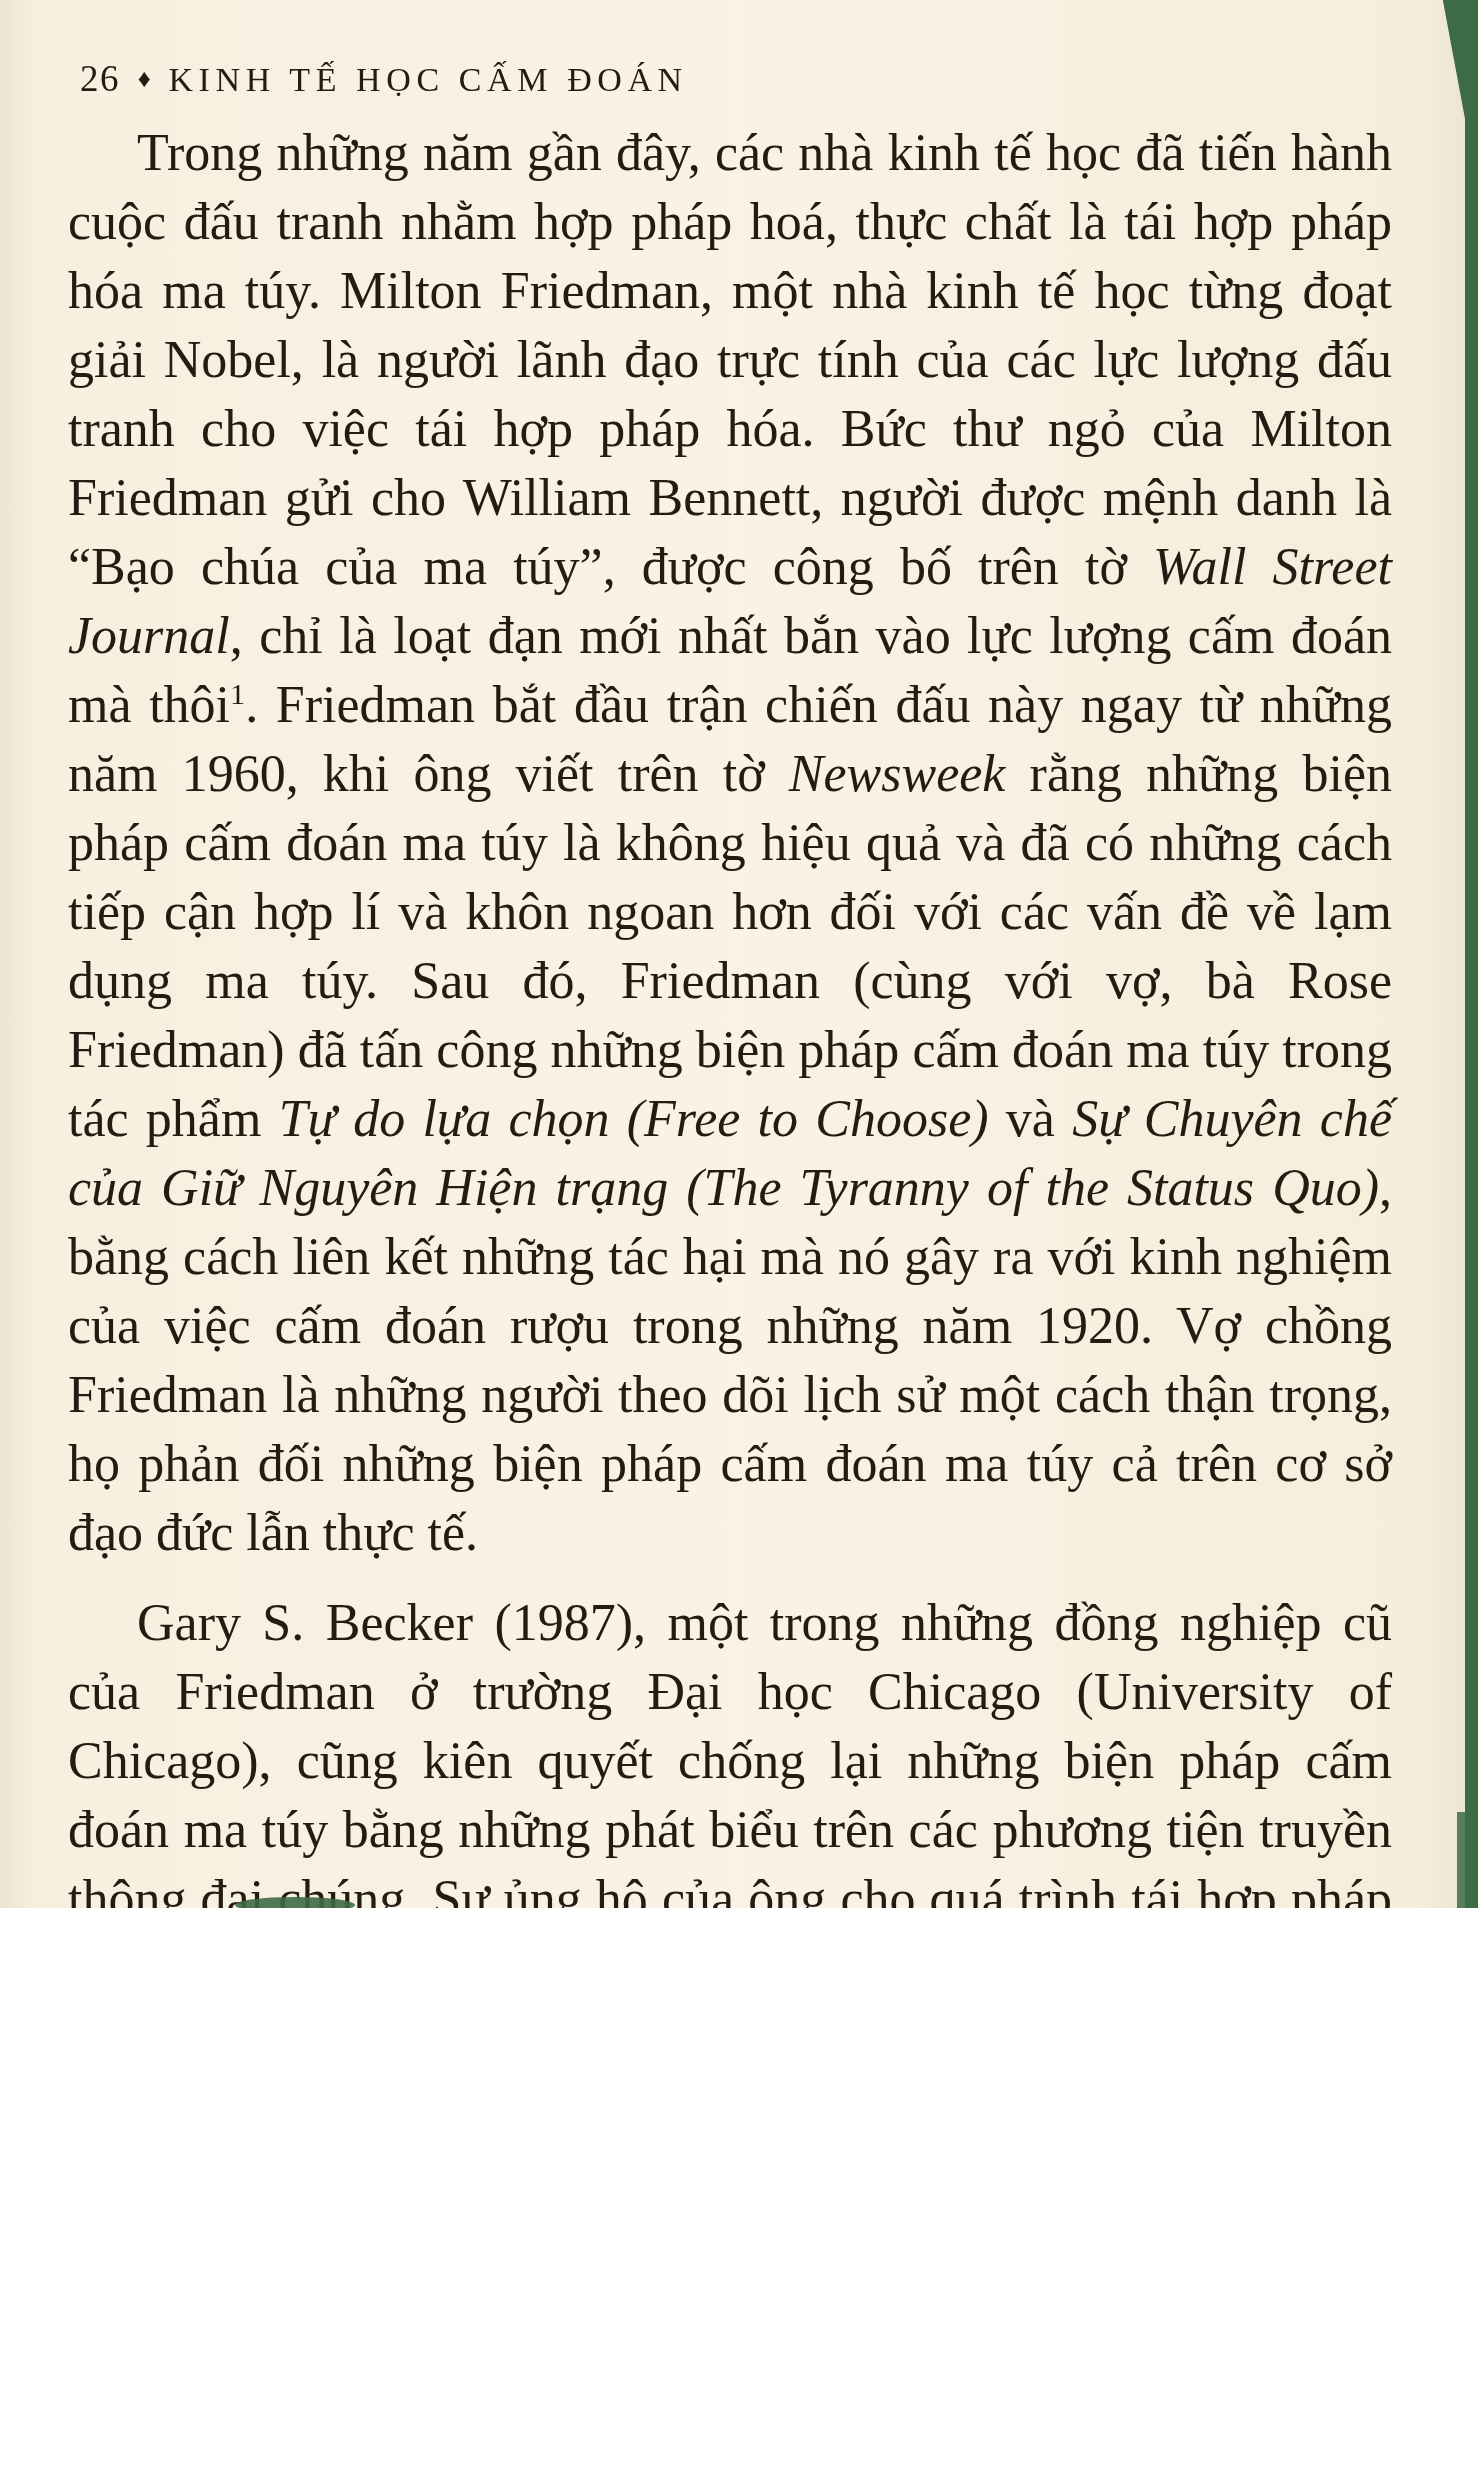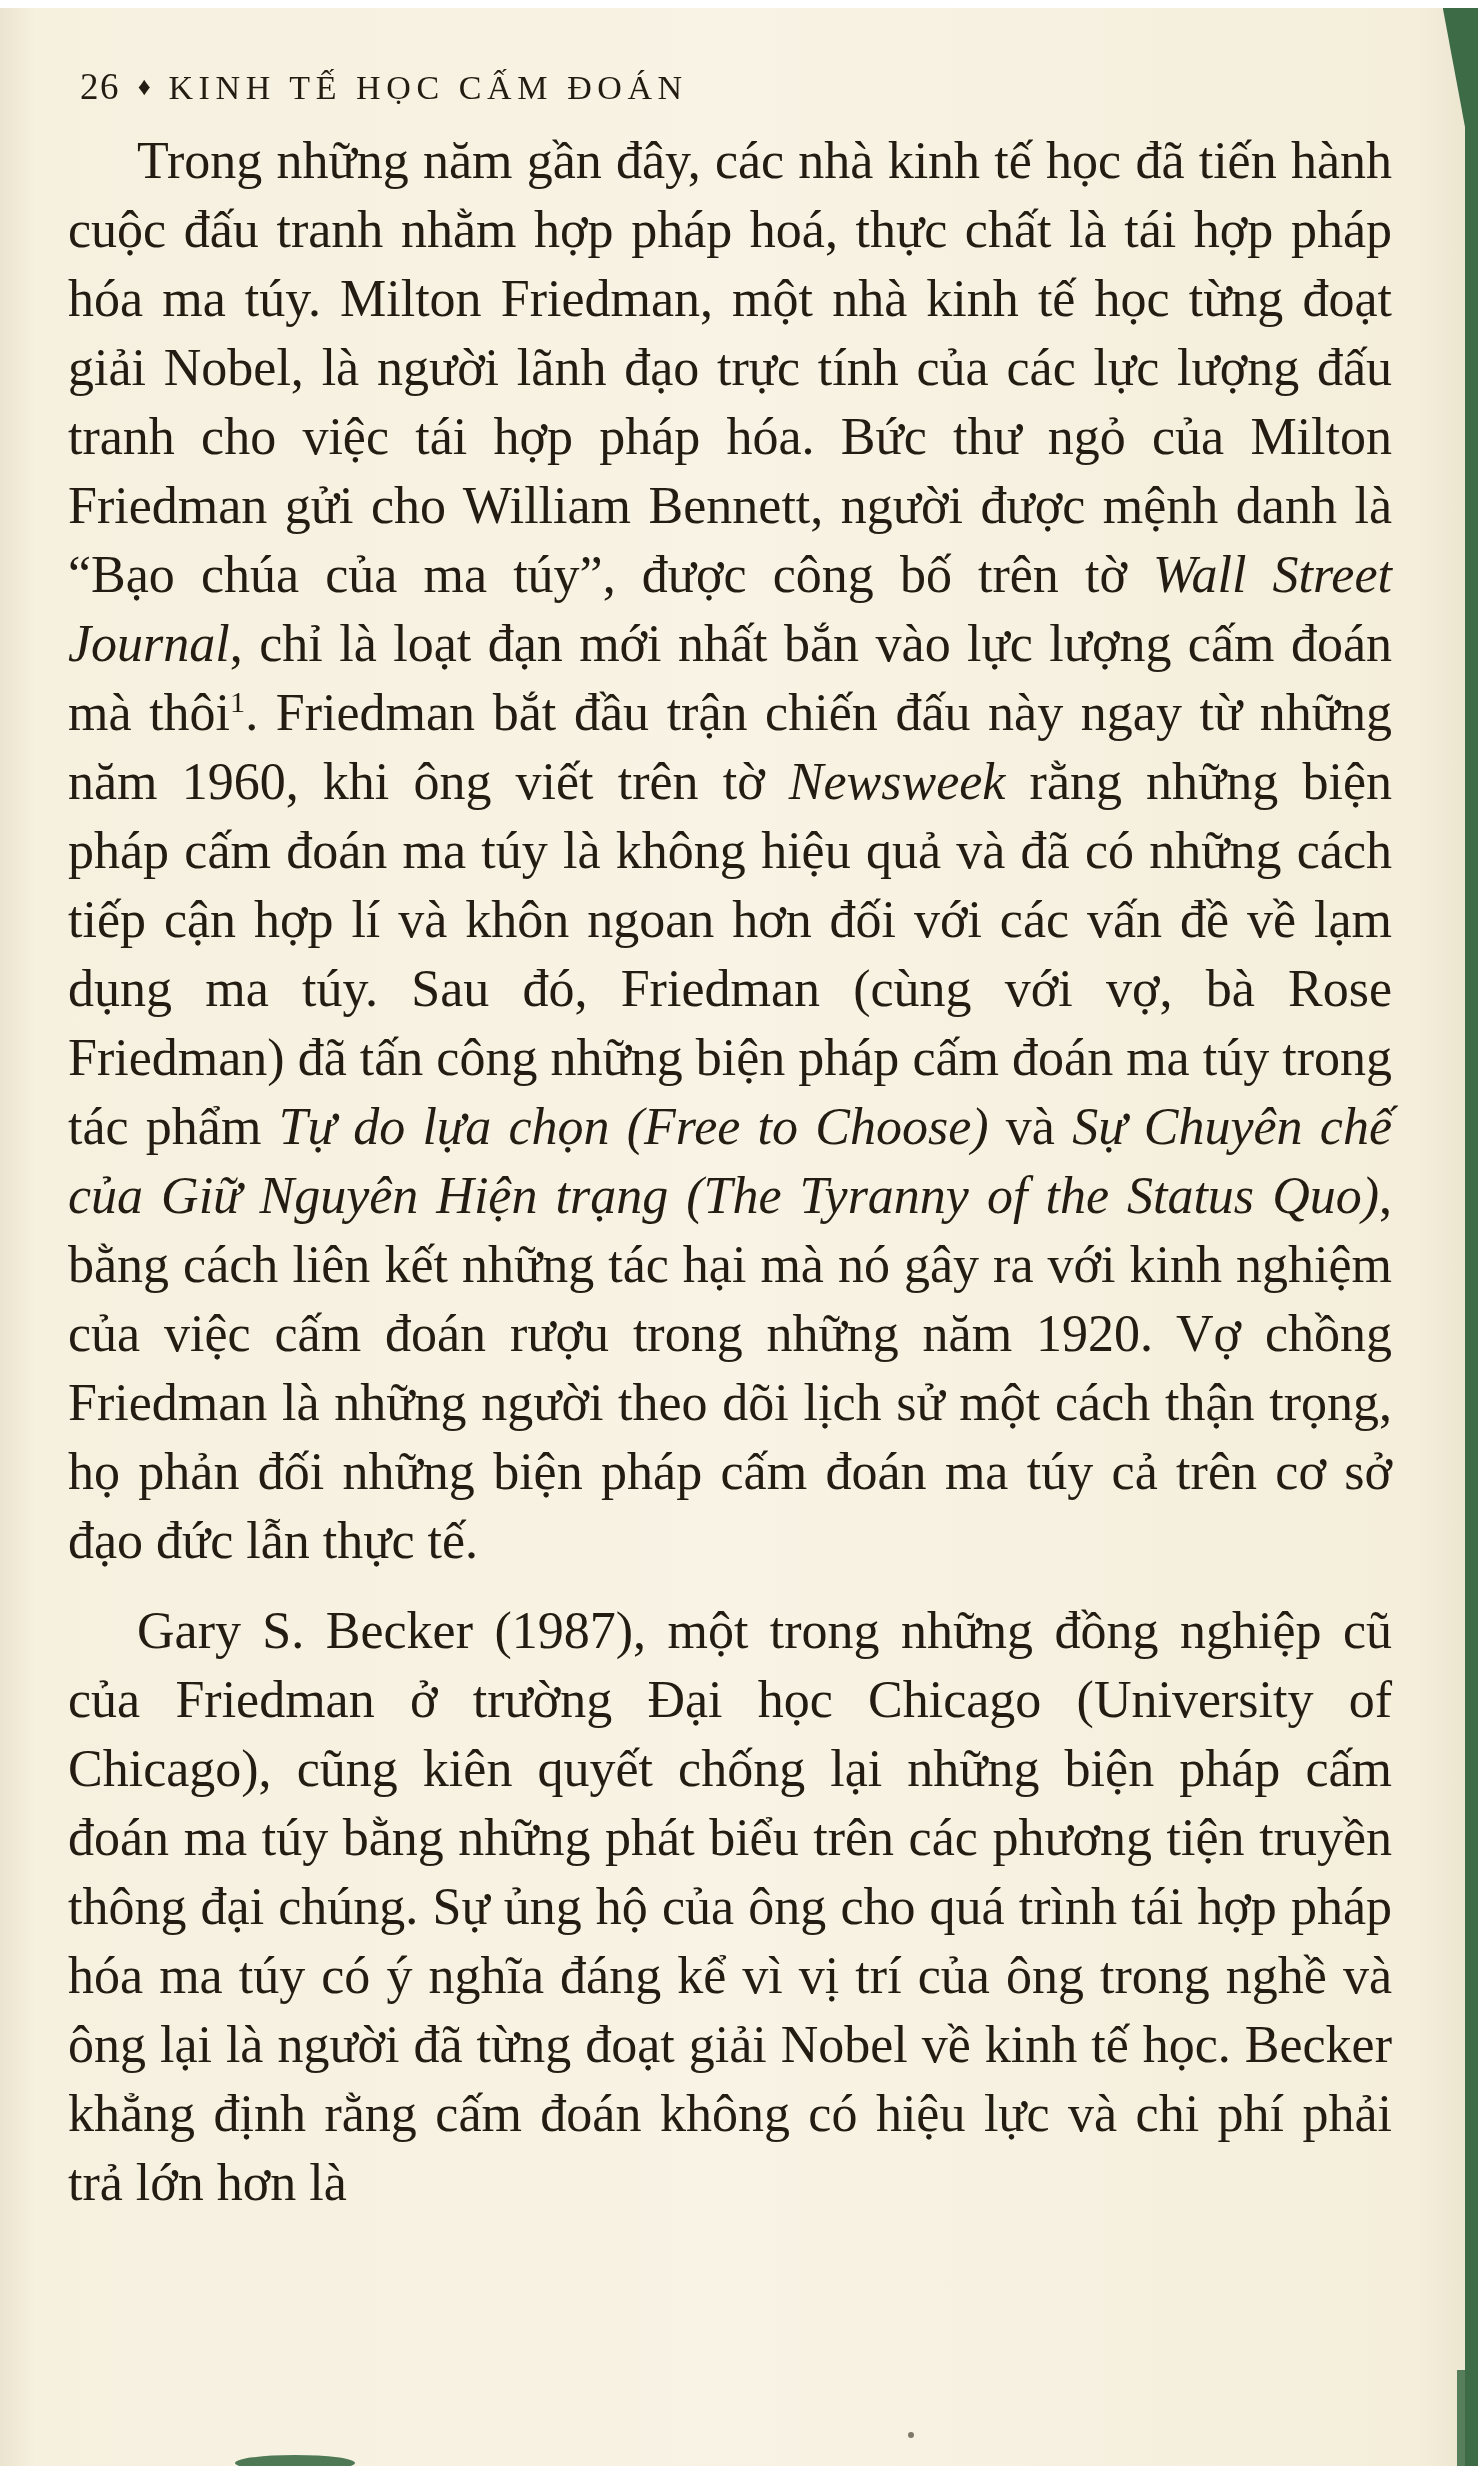--- a/index.html
+++ b/index.html
@@ -8,24 +8,23 @@
     --edge-green:#3c6b45;
     --rule:#17120c;
   }
   *{margin:0;padding:0;box-sizing:border-box;}
   html,body{background:#ffffff;}
   body{
     width:1478px;height:2475px;
     font-family:"Liberation Serif","DejaVu Serif",serif;
   }
   .page{
-    position:relative;width:1478px;height:2458px;overflow:hidden;
+    position:relative;width:1478px;height:1908px;overflow:hidden;
     background:linear-gradient(90deg,#ebe4cf 0px,var(--paper) 36px,#f8f3e4 50%,#f4eedb 96%,#eae3cd 100%);
     color:var(--ink);
-    margin-top:8px;
   }
   
   .page-header{
     position:absolute;top:57px;left:80px;
     display:flex;align-items:baseline;gap:17.6px;
   }
   .page-number{font-size:37px;letter-spacing:1.6px;}
   .diamond{font-size:25.5px;position:relative;top:-4px;}
   .chapter-title{font-size:34px;letter-spacing:5.6px;text-align:right;}
   

